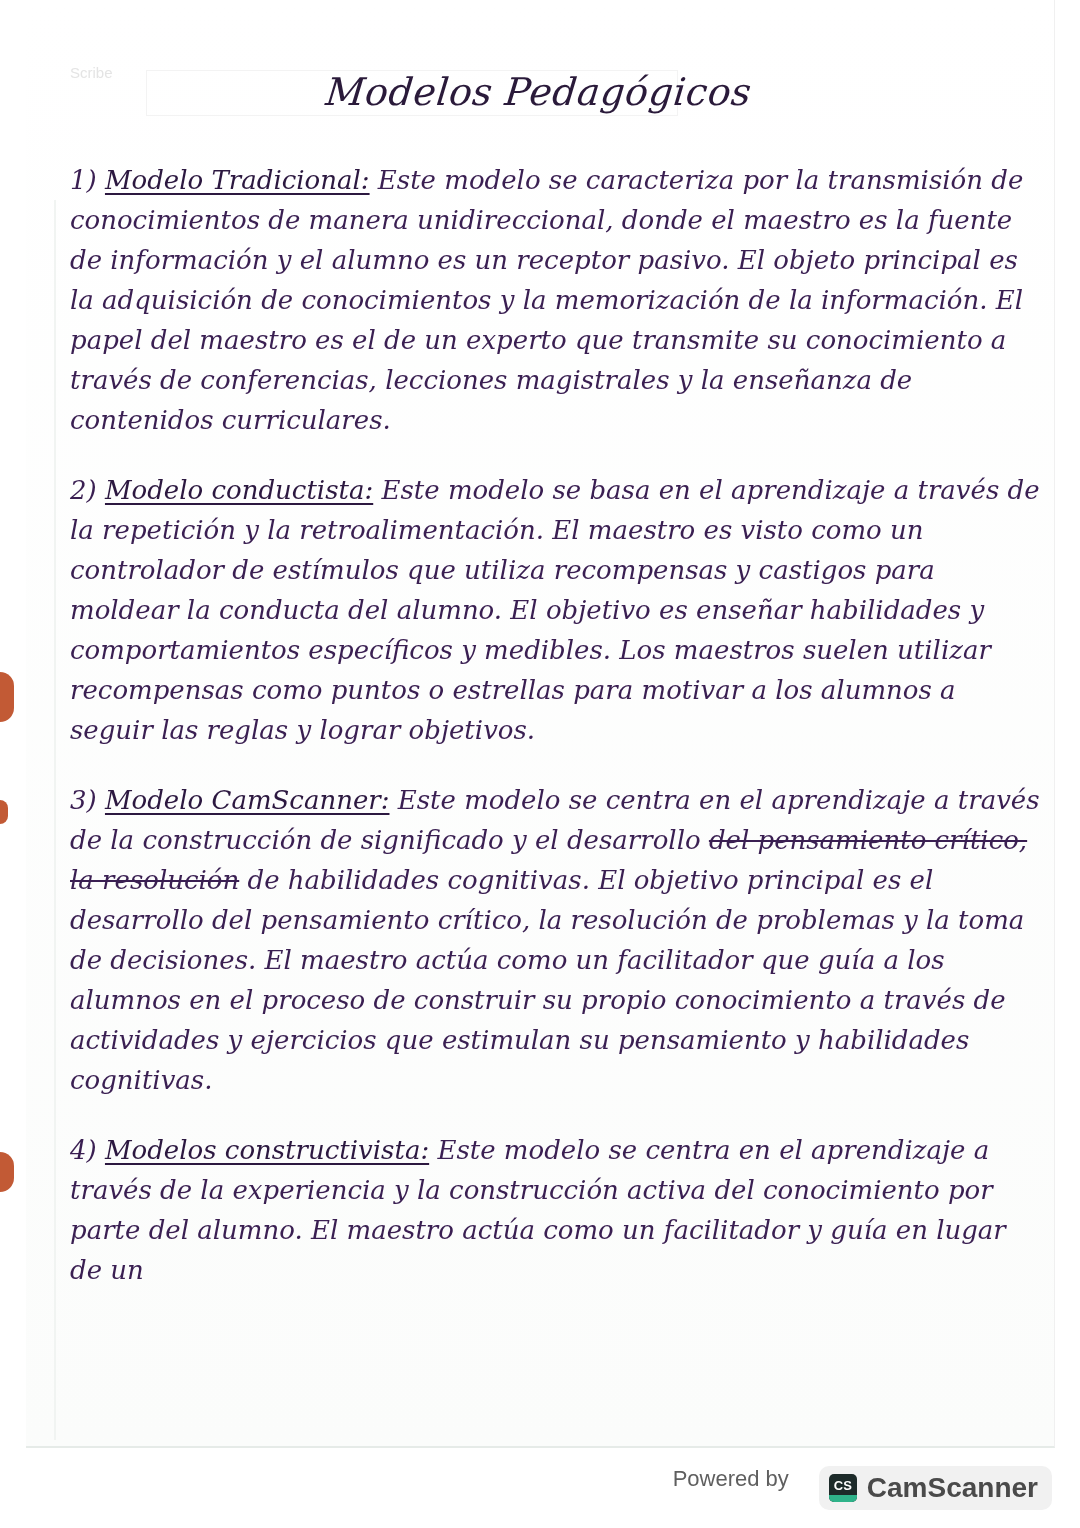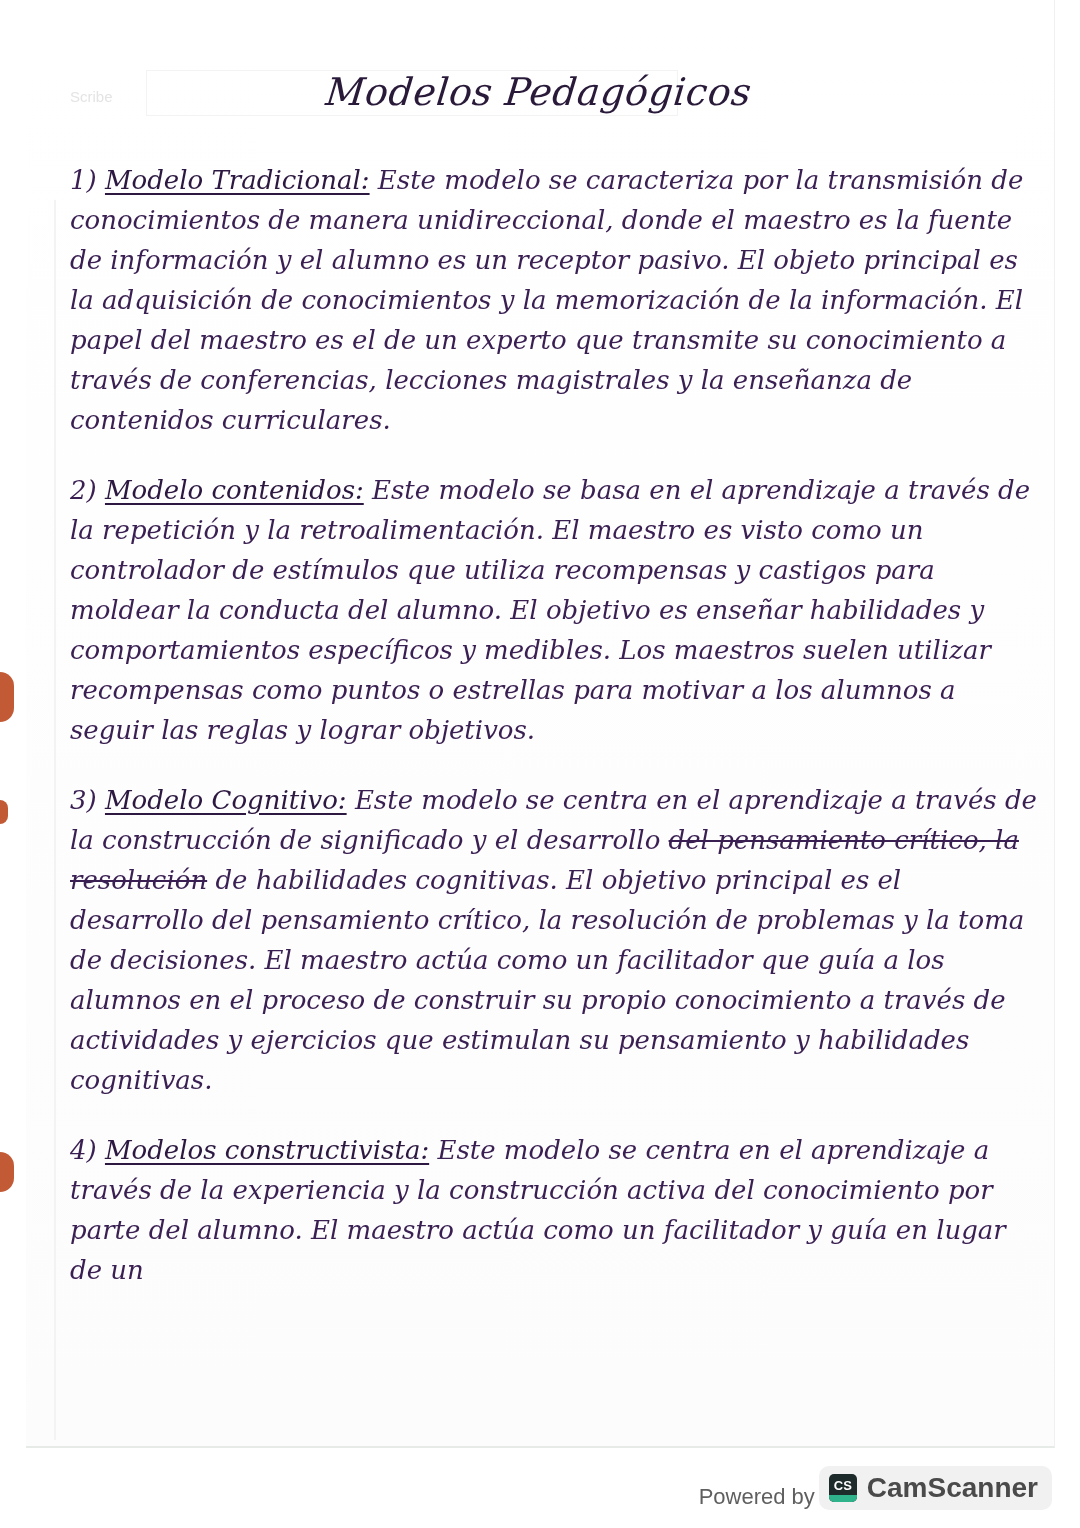--- a/index.html
+++ b/index.html
@@ -16,21 +16,21 @@
   }
   .page-inner {
     position: absolute; left: 0; top: 0; right: 0; bottom: 0;
     background: linear-gradient(180deg, #ffffff 0%, #fbfcfb 100%);
   }
   .margin-line {
     position: absolute; left: 28px; top: 200px; width: 2px; height: 1240px;
     background: #f1f4f2;
   }
   .scribe-label {
-    position: absolute; left: 44px; top: 88px; font-family: "Liberation Sans", sans-serif;
+    position: absolute; left: 44px; top: 64px; font-family: "Liberation Sans", sans-serif;
     font-size: 15px; color: #e4e4e4;
   }
   .header-box {
     position: absolute; left: 120px; top: 70px; width: 530px; height: 44px;
     border: 1px solid #f3f3f3;
   }
   .hole {
     position: absolute; left: 0; width: 14px; border-radius: 0 14px 14px 0;
     background: #c25a35;
   }
@@ -48,21 +48,21 @@
   .section { margin-bottom: 30px; }
   .section .num { font-weight: normal; }
   .section .heading {
     text-decoration: underline; text-decoration-thickness: 2px;
     text-underline-offset: 4px; color: #2c1840;
   }
   .section .body-text { color: #3a1f52; }
   .strike { text-decoration: line-through; }
   .footer {
     position: absolute; right: 28px; top: 1466px; height: 44px;
-    display: flex; align-items: flex-end; gap: 4px;
+    display: flex; align-items: flex-start; gap: 30px;
     font-family: "Liberation Sans", sans-serif;
   }
   .powered { font-size: 22px; color: #5f5f5f; }
   .cs-badge {
     display: flex; align-items: center; gap: 10px;
     background: #f1f1f1; border-radius: 10px; padding: 6px 14px 6px 10px;
   }
   .cs-logo {
     width: 28px; height: 28px; border-radius: 5px; background: #1d2b2a;
     color: #fff; font-weight: bold; font-size: 13px;
@@ -86,26 +86,26 @@
   <div class="title">Modelos Pedagógicos</div>
 
   <div class="content">
     <p class="section" style="margin-top:0">
       <span class="num">1)</span>
       <span class="heading">Modelo Tradicional:</span>
       <span class="body-text">Este modelo se caracteriza por la transmisión de conocimientos de manera unidireccional, donde el maestro es la fuente de información y el alumno es un receptor pasivo. El objeto principal es la adquisición de conocimientos y la memorización de la información. El papel del maestro es el de un experto que transmite su conocimiento a través de conferencias, lecciones magistrales y la enseñanza de contenidos curriculares.</span>
     </p>
     <p class="section">
       <span class="num">2)</span>
-      <span class="heading">Modelo contenidos:</span>
+      <span class="heading">Modelo conductista:</span>
       <span class="body-text">Este modelo se basa en el aprendizaje a través de la repetición y la retroalimentación. El maestro es visto como un controlador de estímulos que utiliza recompensas y castigos para moldear la conducta del alumno. El objetivo es enseñar habilidades y comportamientos específicos y medibles. Los maestros suelen utilizar recompensas como puntos o estrellas para motivar a los alumnos a seguir las reglas y lograr objetivos.</span>
     </p>
     <p class="section">
       <span class="num">3)</span>
-      <span class="heading">Modelo Cognitivo:</span>
+      <span class="heading">Modelo CamScanner:</span>
       <span class="body-text">Este modelo se centra en el aprendizaje a través de la construcción de significado y el desarrollo</span>
       <span class="body-text strike">del pensamiento crítico, la resolución</span>
       <span class="body-text">de habilidades cognitivas. El objetivo principal es el desarrollo del pensamiento crítico, la resolución de problemas y la toma de decisiones. El maestro actúa como un facilitador que guía a los alumnos en el proceso de construir su propio conocimiento a través de actividades y ejercicios que estimulan su pensamiento y habilidades cognitivas.</span>
     </p>
     <p class="section">
       <span class="num">4)</span>
       <span class="heading">Modelos constructivista:</span>
       <span class="body-text">Este modelo se centra en el aprendizaje a través de la experiencia y la construcción activa del conocimiento por parte del alumno. El maestro actúa como un facilitador y guía en lugar de un</span>
     </p>
   </div>

